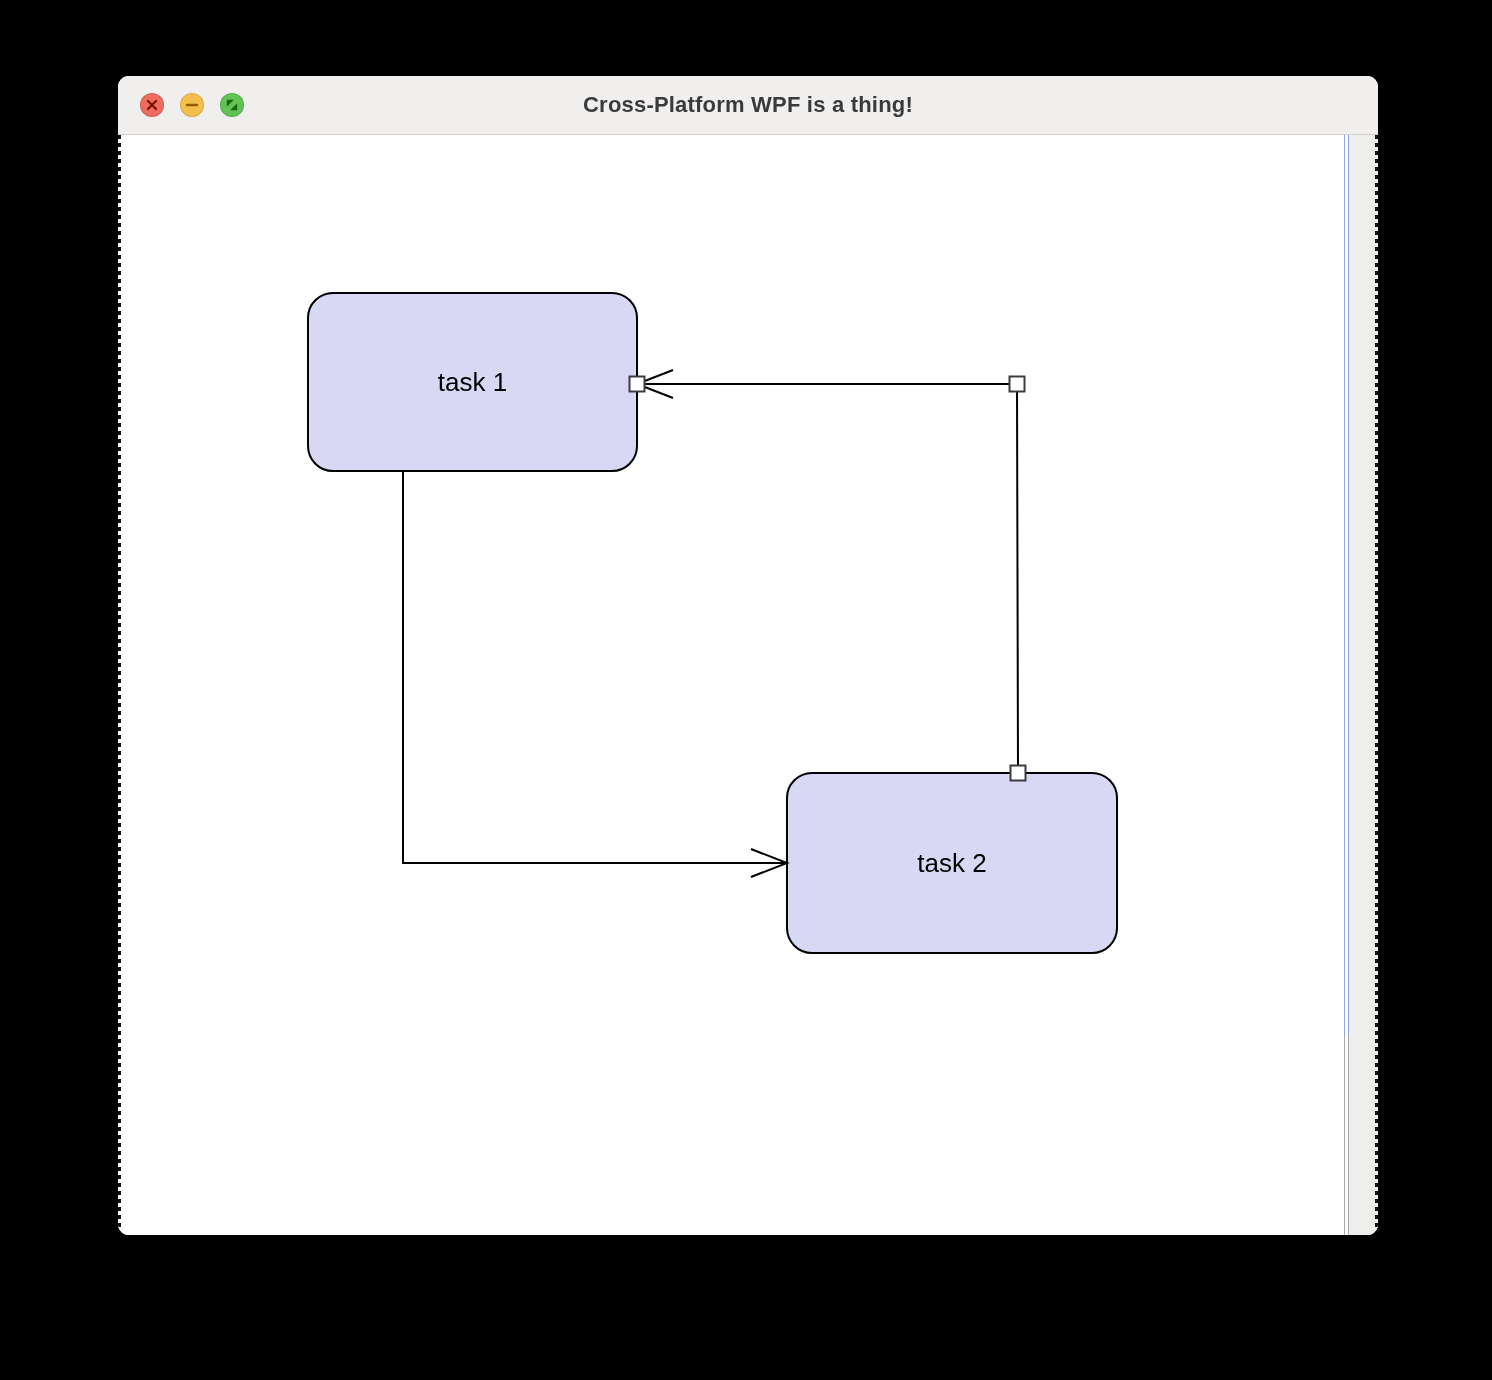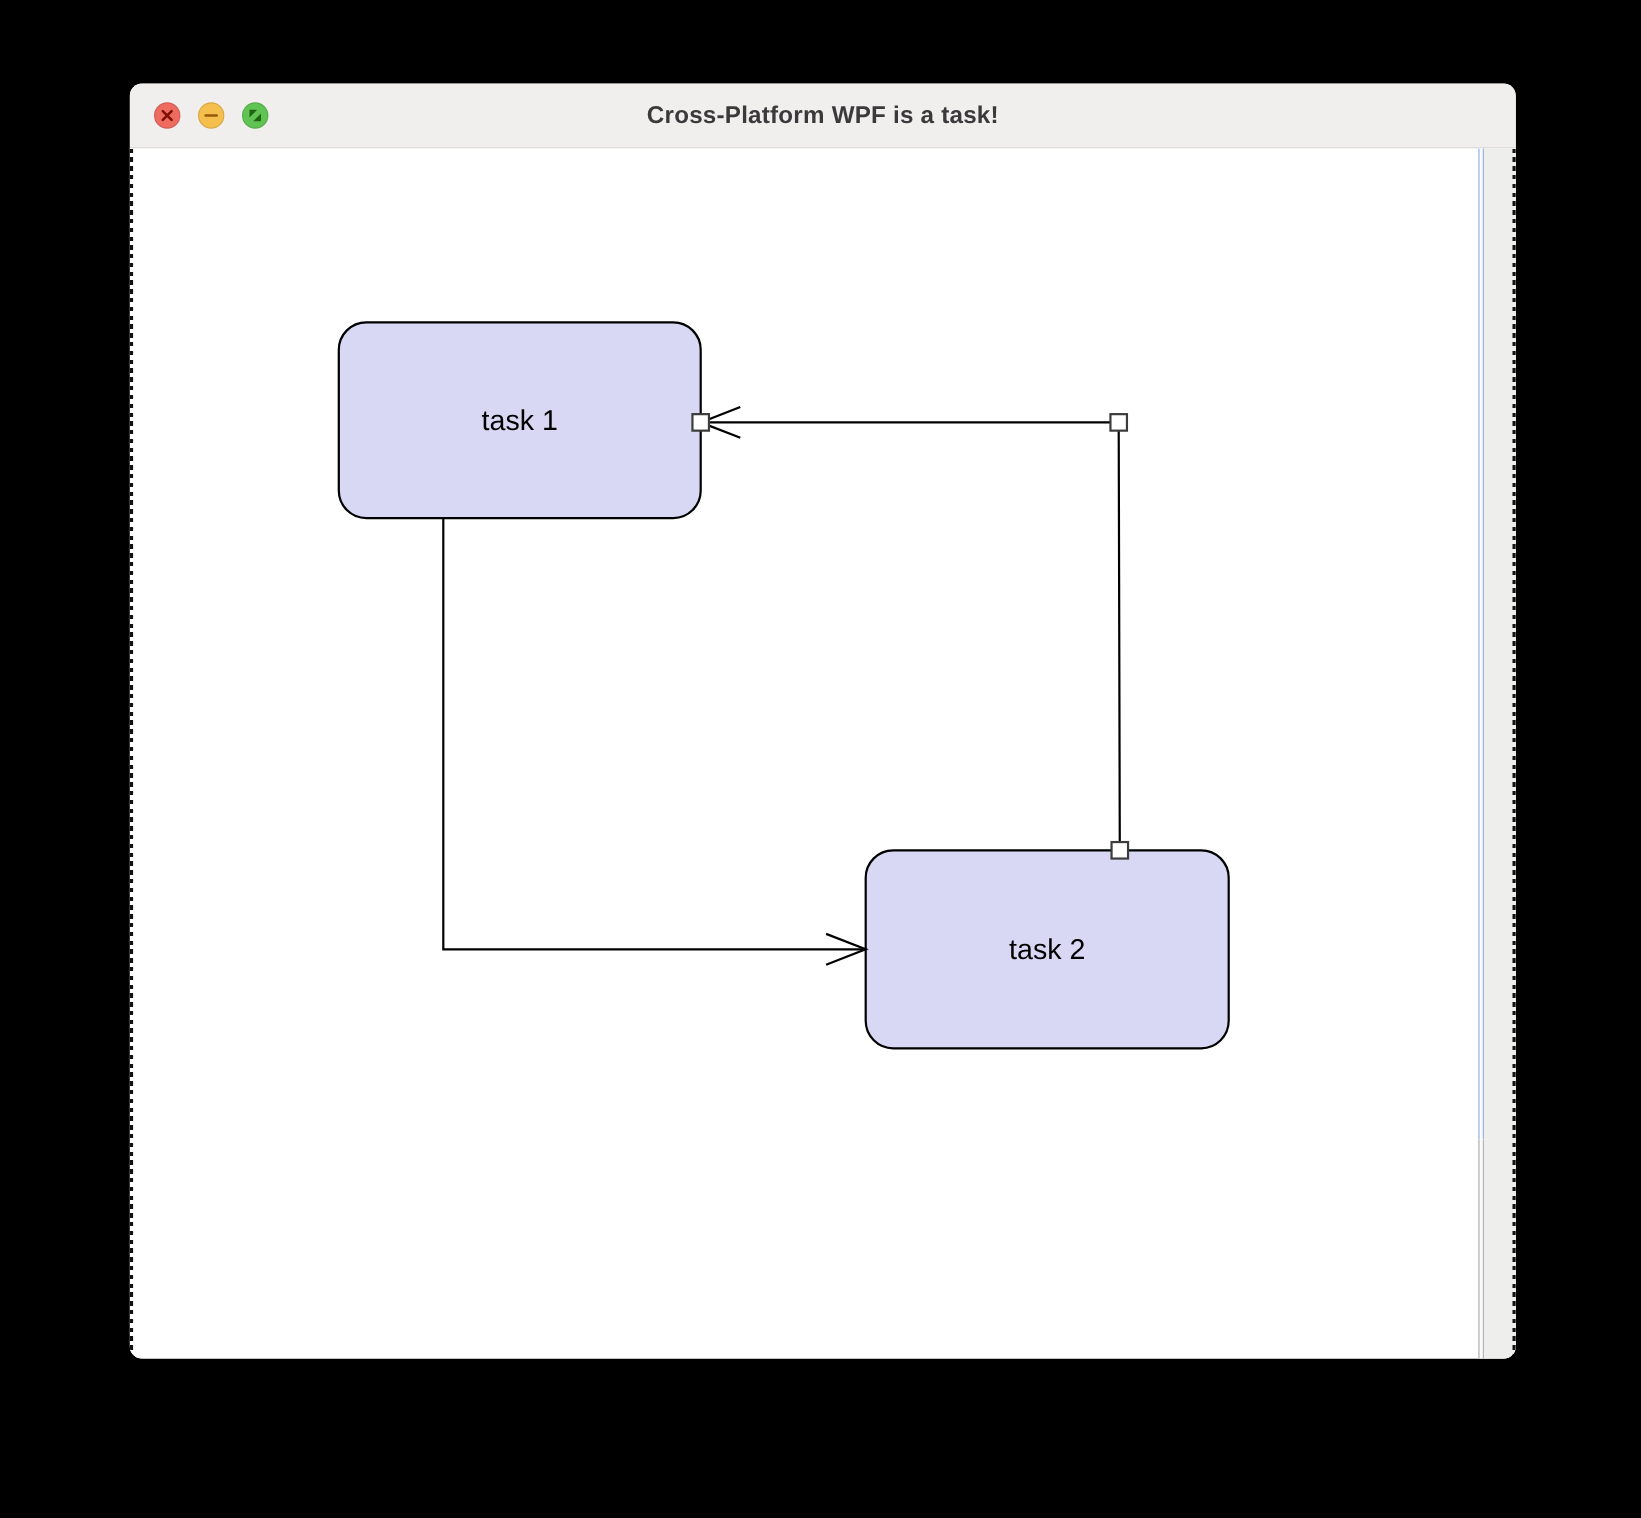--- a/index.html
+++ b/index.html
@@ -134,21 +134,21 @@
           <path d="M7 12 L17 12" stroke="#95590a" stroke-width="2.4" stroke-linecap="round" fill="none"></path>
         </svg>
       </button>
       <button class="tl-btn tl-zoom" title="">
         <svg width="24" height="24" viewBox="0 0 24 24">
           <path d="M6.8 13.8 L13.8 6.8 L6.8 6.8 Z" fill="#1d6410"></path>
           <path d="M17.2 10.2 L10.2 17.2 L17.2 17.2 Z" fill="#1d6410"></path>
         </svg>
       </button>
     </div>
-    <div class="window-title">Cross-Platform WPF is a task!</div>
+    <div class="window-title">Cross-Platform WPF is a thing!</div>
   </div>
 
   <div class="content">
     <svg class="diagram-svg" width="1226" height="1100">
         <g>
           <rect x="190" y="158" width="329" height="178" rx="25" ry="25" fill="#d8d8f4" stroke="#000000" stroke-width="2"></rect>
           <text x="354.5" y="247" text-anchor="middle" dominant-baseline="central" font-size="26" fill="#000000">task 1</text>
         </g>
         <g>
           <rect x="669" y="638" width="330" height="180" rx="25" ry="25" fill="#d8d8f4" stroke="#000000" stroke-width="2"></rect>

